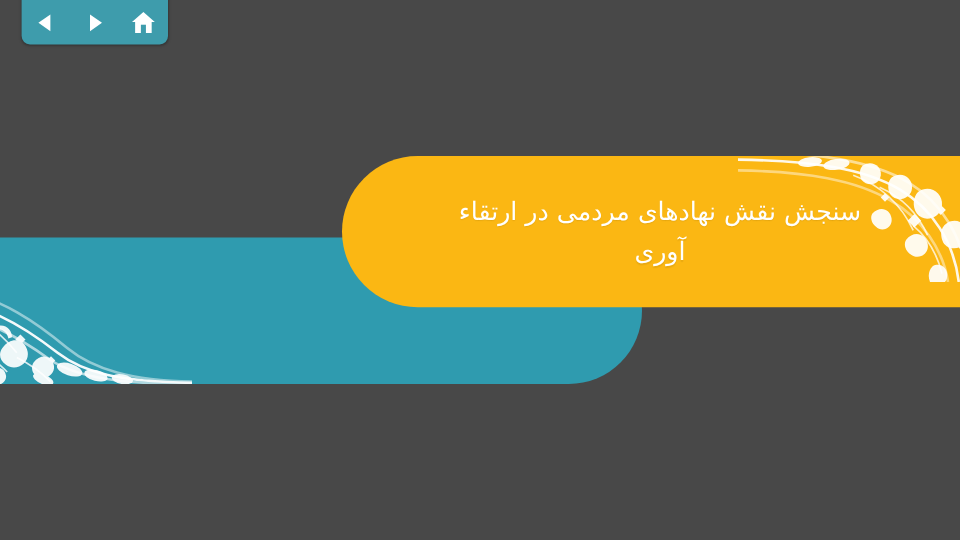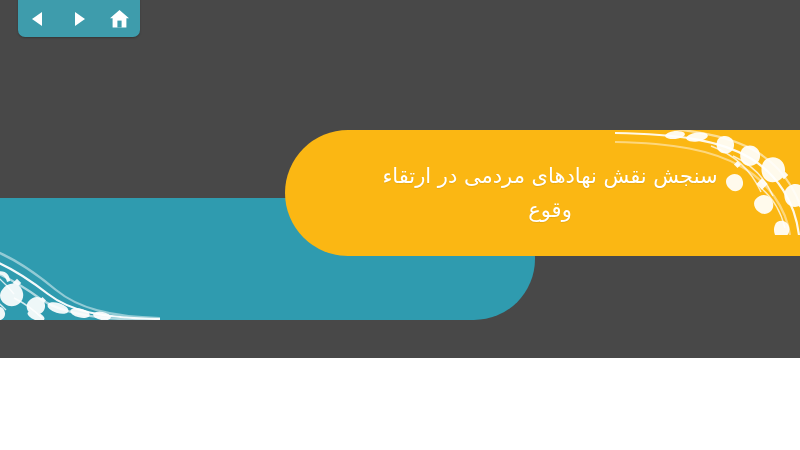--- a/index.html
+++ b/index.html
@@ -9,21 +9,21 @@
   body {
     width: 800px;
     height: 450px;
     overflow: hidden;
     font-family: "DejaVu Sans", "Liberation Sans", sans-serif;
   }
 
   #slide {
     position: relative;
     width: 800px;
-    height: 358px;
+    height: 450px;
     background: #484848;
     overflow: hidden;
   }
 
   
   #nav-bar {
     position: absolute;
     left: 18px;
     top: -10px;
     width: 122px;
@@ -177,21 +177,21 @@
       <g fill="none" stroke="#FFFFFF" stroke-width="1.4" opacity="0.75">
         <path d="M118,26 c18,8 32,22 40,40"></path>
         <path d="M96,16 c22,8 40,24 50,46"></path>
         <path d="M146,58 c12,10 20,24 24,40"></path>
       </g>
     </svg>
   </div>
 
   <div id="title-block">
     <div class="title-line">سنجش نقش نهادهای مردمی در ارتقاء</div>
-    <div class="title-line">وقوع</div>
+    <div class="title-line">آوری</div>
   </div>
 
   <div id="nav-bar">
     <div class="nav-btn" title="">
       <span>
         <svg width="18" height="18" viewBox="0 0 18 18">
           <polygon points="13,2 13,16 3,9" fill="#FFFFFF"></polygon>
         </svg>
       </span>
     </div>

